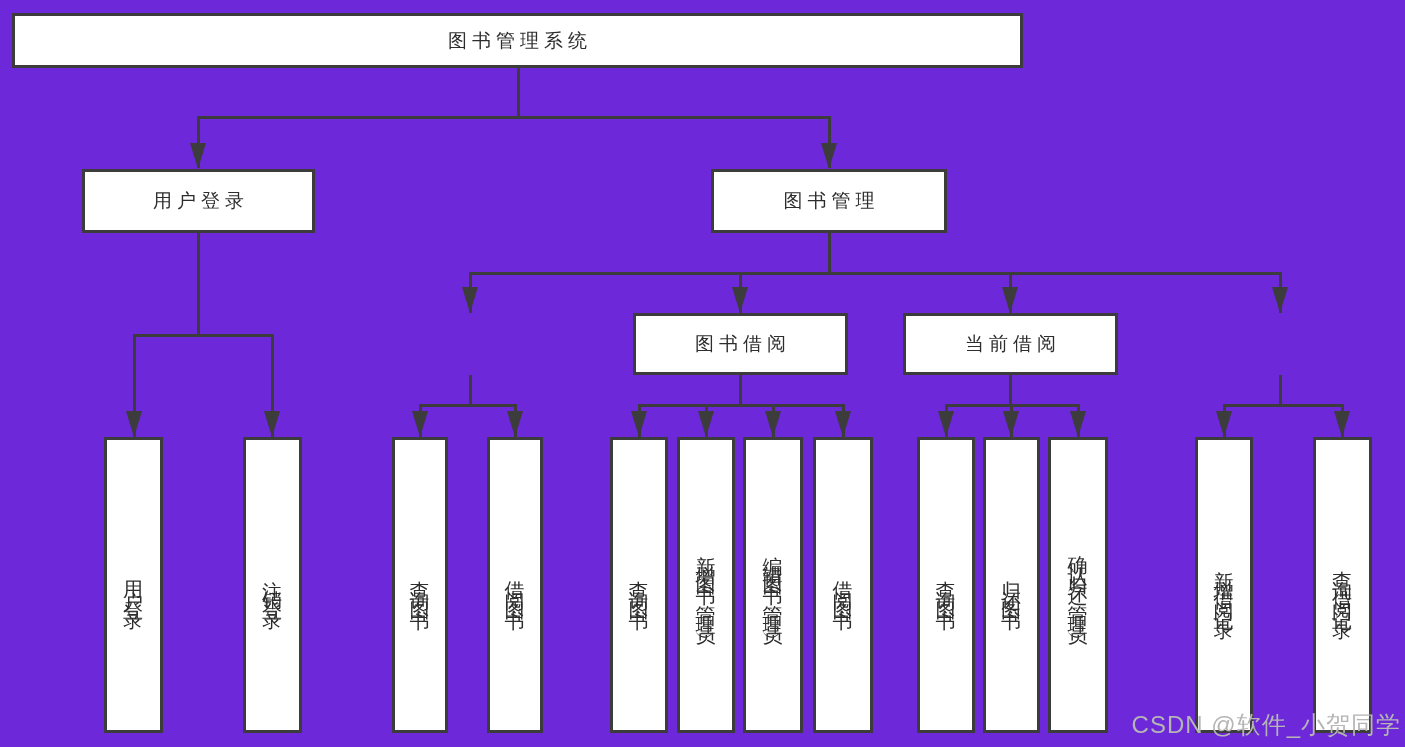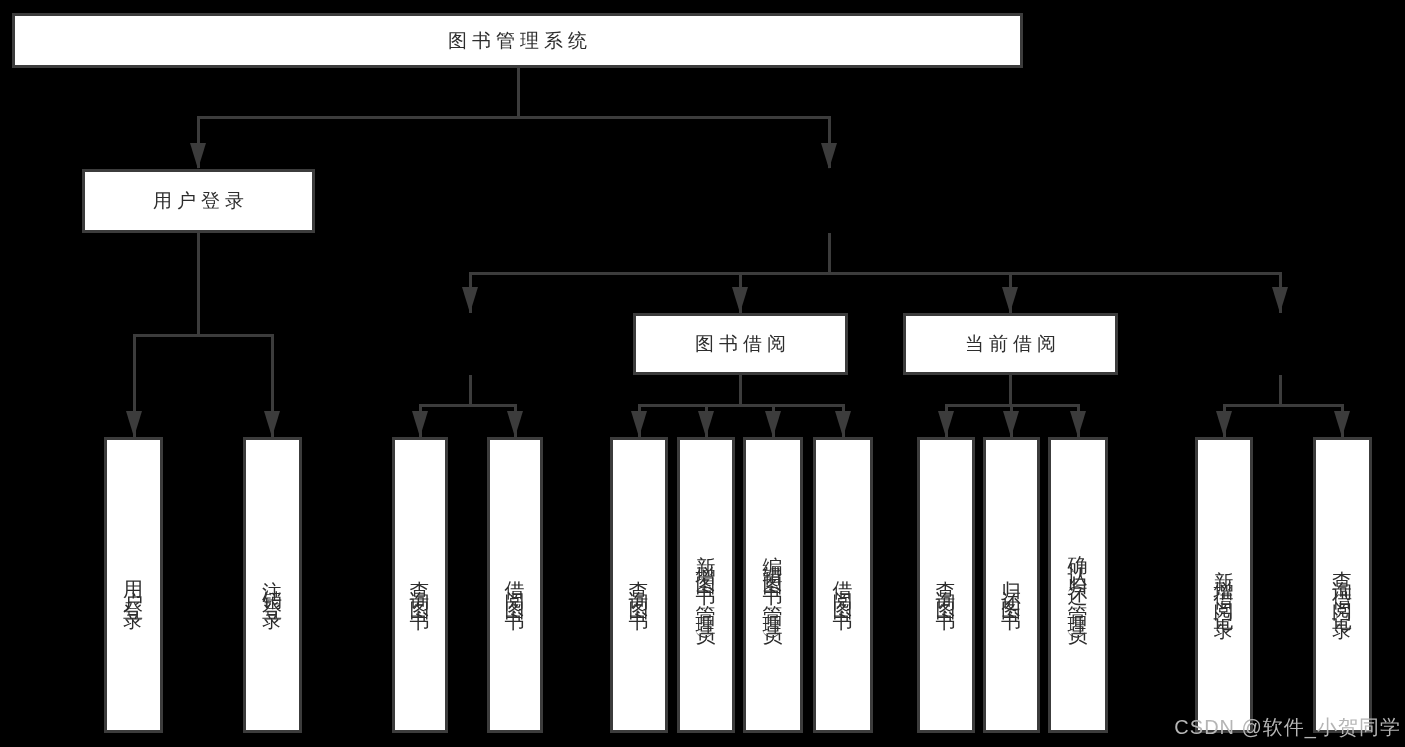--- a/index.html
+++ b/index.html
@@ -2,62 +2,65 @@
 <html><head>
 <meta charset="utf-8">
 <style>
   :root{
     --line:#3c3c3c;
     --text:#2d2d2d;
   }
   html,body{margin:0;padding:0;background:#fff;}
   body{font-family:"Liberation Sans","DejaVu Sans",sans-serif;}
   .stage{
-    position:relative;width:1405px;height:747px;background:#000000;overflow:hidden;text-decoration:underline;
+    position:relative;width:1405px;height:747px;background:#6d28d9;overflow:hidden;text-decoration:underline;
   }
   .box{
     position:absolute;background:#fff;border:3px solid var(--line);
     display:flex;align-items:center;justify-content:center;
     color:var(--text);box-sizing:border-box;
   }
   .box.h span{font-size:19px;letter-spacing:5px;text-indent:5px;white-space:nowrap;}
   .box.v span{
     writing-mode:vertical-rl;text-orientation:mixed;
     font-size:20px;letter-spacing:10px;line-height:1;white-space:nowrap;
   }
   .hl{position:absolute;height:3px;background:var(--line);}
   .vl{position:absolute;width:3px;background:var(--line);}
   .ar{
     position:absolute;width:0;height:0;
     border-left:8px solid transparent;border-right:8px solid transparent;
     border-top:26px solid var(--line);
   }
   .watermark{
     position:absolute;right:4px;bottom:6px;z-index:5;
-    font-size:20px;color:#b5b5b5;letter-spacing:1px;white-space:nowrap;
+    font-size:24px;color:#b5b5b5;letter-spacing:1px;white-space:nowrap;
   }
 </style>
 </head>
 <body>
 
 <div class="stage">
 
   <div class="box h" style="left:12px;top:13px;width:1011px;height:55px;">
     <span>图书管理系统</span>
   </div>
 
   <div class="vl" style="left:517px;top:68px;height:50px;"></div>
   <div class="hl" style="left:197px;top:116px;width:634px;"></div>
   <div class="vl" style="left:197px;top:116px;height:52px;"></div>
   <div class="ar" style="left:190px;top:143px;"></div>
   <div class="vl" style="left:828px;top:116px;height:52px;"></div>
   <div class="ar" style="left:821px;top:143px;"></div>
 
   <div class="box h" style="left:82px;top:169px;width:233px;height:64px;">
     <span>用户登录</span>
+  </div>
+  <div class="box h" style="left:711px;top:169px;width:236px;height:64px;">
+    <span>图书管理</span>
   </div>
 
   <div class="vl" style="left:197px;top:233px;height:104px;"></div>
   <div class="hl" style="left:133px;top:334px;width:140px;"></div>
   <div class="vl" style="left:133px;top:334px;height:103px;"></div>
   <div class="ar" style="left:126px;top:411px;"></div>
   <div class="vl" style="left:271px;top:334px;height:103px;"></div>
   <div class="ar" style="left:264px;top:411px;"></div>
 
   <div class="vl" style="left:828px;top:233px;height:42px;"></div>

